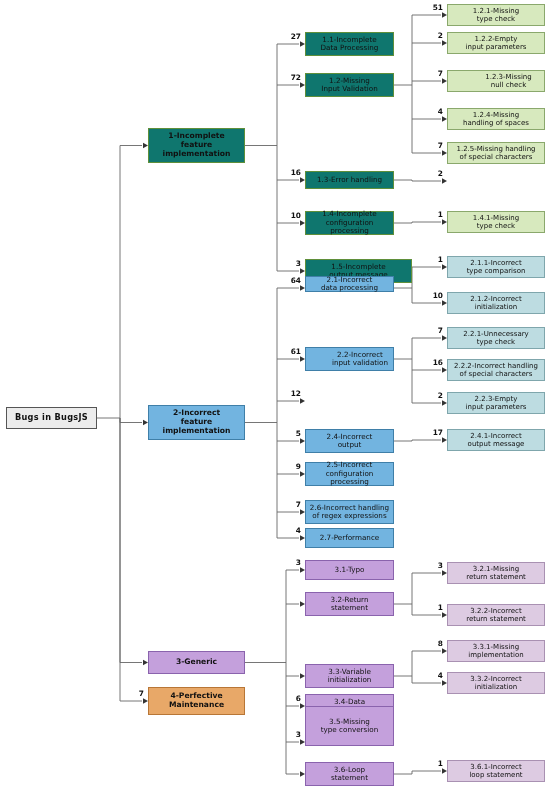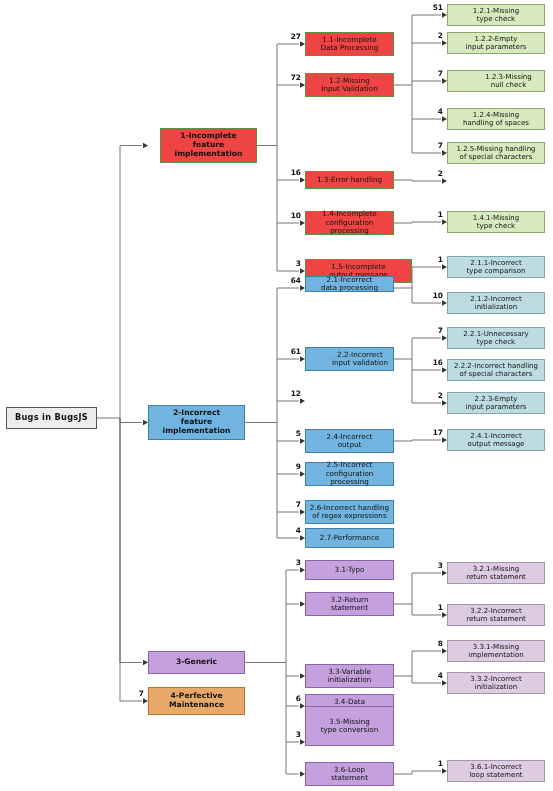--- a/index.html
+++ b/index.html
@@ -8,21 +8,21 @@
   #stage{position:relative;width:553px;height:791px;overflow:hidden;background:#fff;}
   #wires{position:absolute;left:0;top:0;width:553px;height:791px;}
   .node{position:absolute;box-sizing:border-box;border:1px solid #555;
         display:flex;align-items:center;justify-content:center;text-align:center;
         line-height:1.18;color:#111;padding:1px 2px;}
   .node span{display:block;width:100%;white-space:pre-line;}
   .lvl0{background:#ececec;border-color:#555;font-weight:bold;font-size:8.2px;letter-spacing:.3px;}
   .lvl1{font-weight:bold;font-size:7.6px;}
   .lvl2{font-size:7.2px;}
   .lvl3{font-size:7px;}
-  .c-green{background:#ef4444;border-color:#5f8f3a;text-align:center;}
+  .c-green{background:#0f766e;border-color:#5f8f3a;text-align:center;}
   .c-lgreen{background:#d7e9be;border-color:#8aa86c;}
   .c-blue{background:#72b4e0;border-color:#3f7fa8;}
   .c-lblue{background:#bddce1;border-color:#7fa6ac;}
   .c-purple{background:#c4a0dc;border-color:#8a63ad;}
   .c-lpurple{background:#ddcbe2;border-color:#a991b2;}
   .c-orange{background:#e8a868;border-color:#b87636;}
   .elab{position:absolute;font-size:7.4px;font-weight:bold;color:#111;
         text-align:right;line-height:1;}
 </style>
 </head>
@@ -132,21 +132,21 @@
       <path d="M 394 774 L 412 774" fill="none" stroke="#666666" stroke-width="0.9"></path>
       <path d="M 412 771 L 412 774" fill="none" stroke="#666666" stroke-width="0.9"></path>
       <path d="M 412 771 L 441 771" fill="none" stroke="#666666" stroke-width="0.9"></path>
       <polygon points="442,768.2 447,771 442,773.8" fill="#333"></polygon>
       <path d="M 120 418 L 120 701 L 142 701" fill="none" stroke="#666666" stroke-width="0.9"></path>
       <polygon points="143,698.2 148,701 143,703.8" fill="#333"></polygon>
     </svg>
 <div class="node lvl0 lvl0" style="left: 6px; top: 407px; width: 91px; height: 22px;">
       <span>Bugs in BugsJS</span>
     </div>
-    <div class="node c-green lvl1" style="left: 148px; top: 128px; width: 97px; height: 35px; margin-left: 12px;">
+    <div class="node c-green lvl1" style="left: 148px; top: 128px; width: 97px; height: 35px;">
       <span>1-Incomplete
 feature implementation</span>
     </div>
     <div class="node c-green lvl2" style="left: 305px; top: 32px; width: 89px; height: 24px;">
       <span>1.1-Incomplete
 Data Processing</span>
     </div>
     <div class="elab" style="left: 277px; top: 33px; width: 24px;">27</div>
     <div class="node c-green lvl2" style="left: 305px; top: 73px; width: 89px; height: 24px;">
       <span>1.2-Missing

